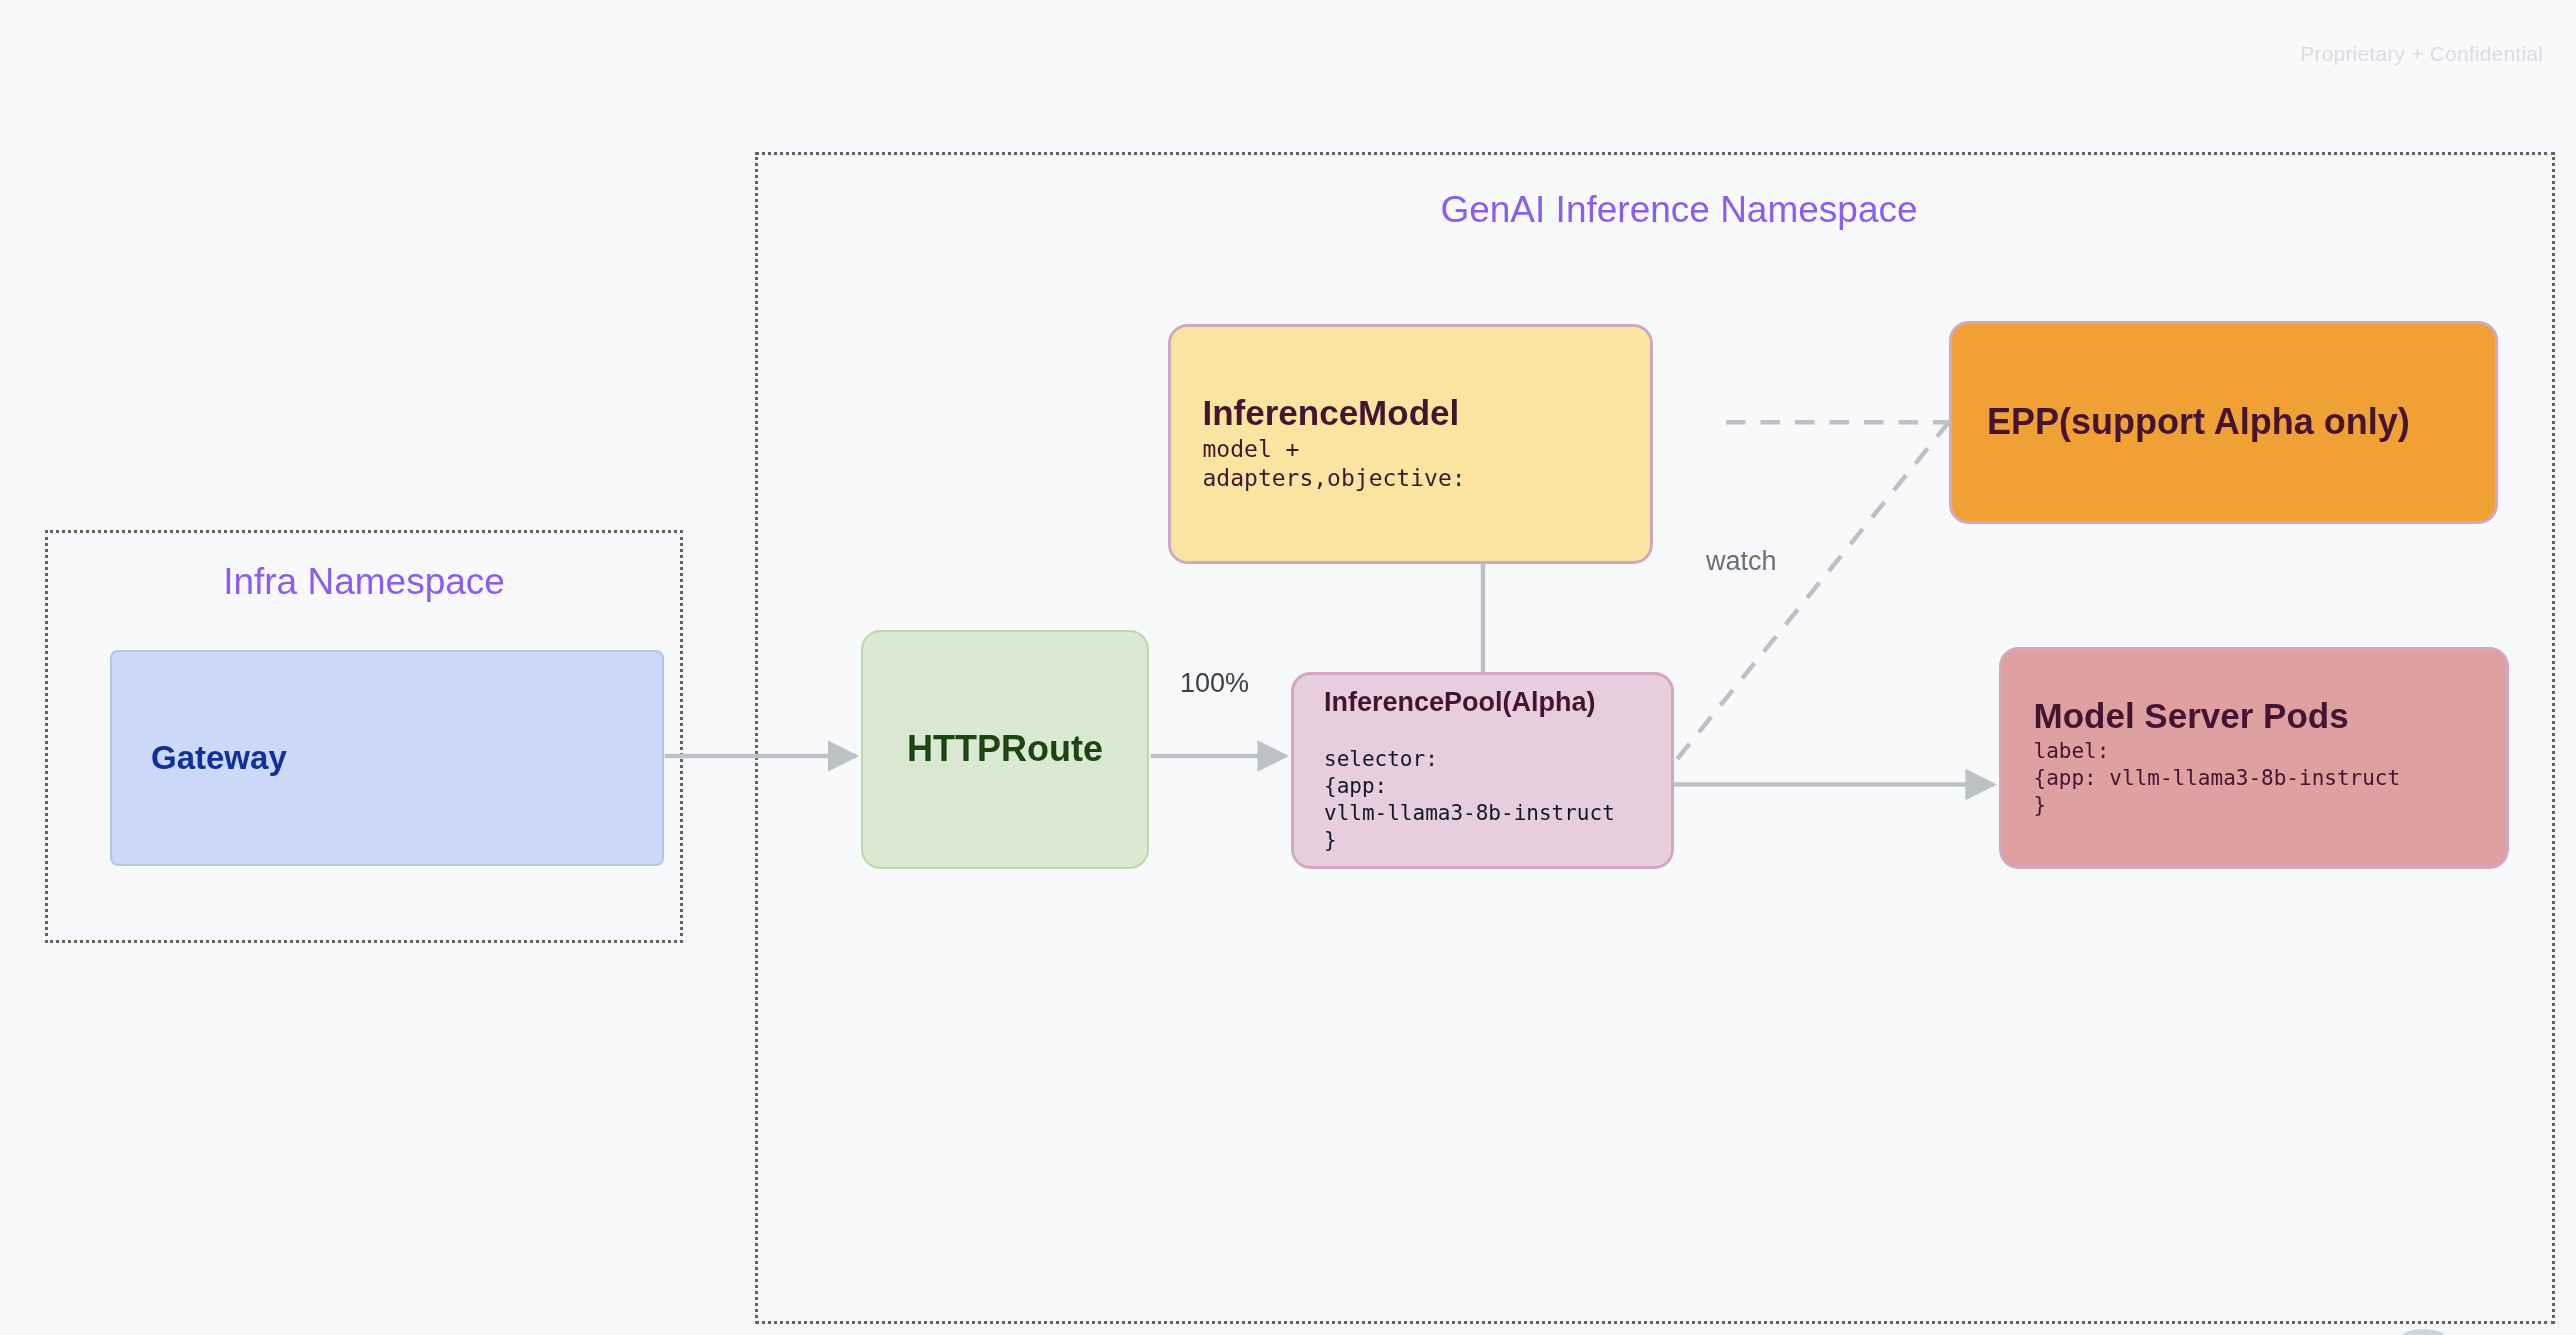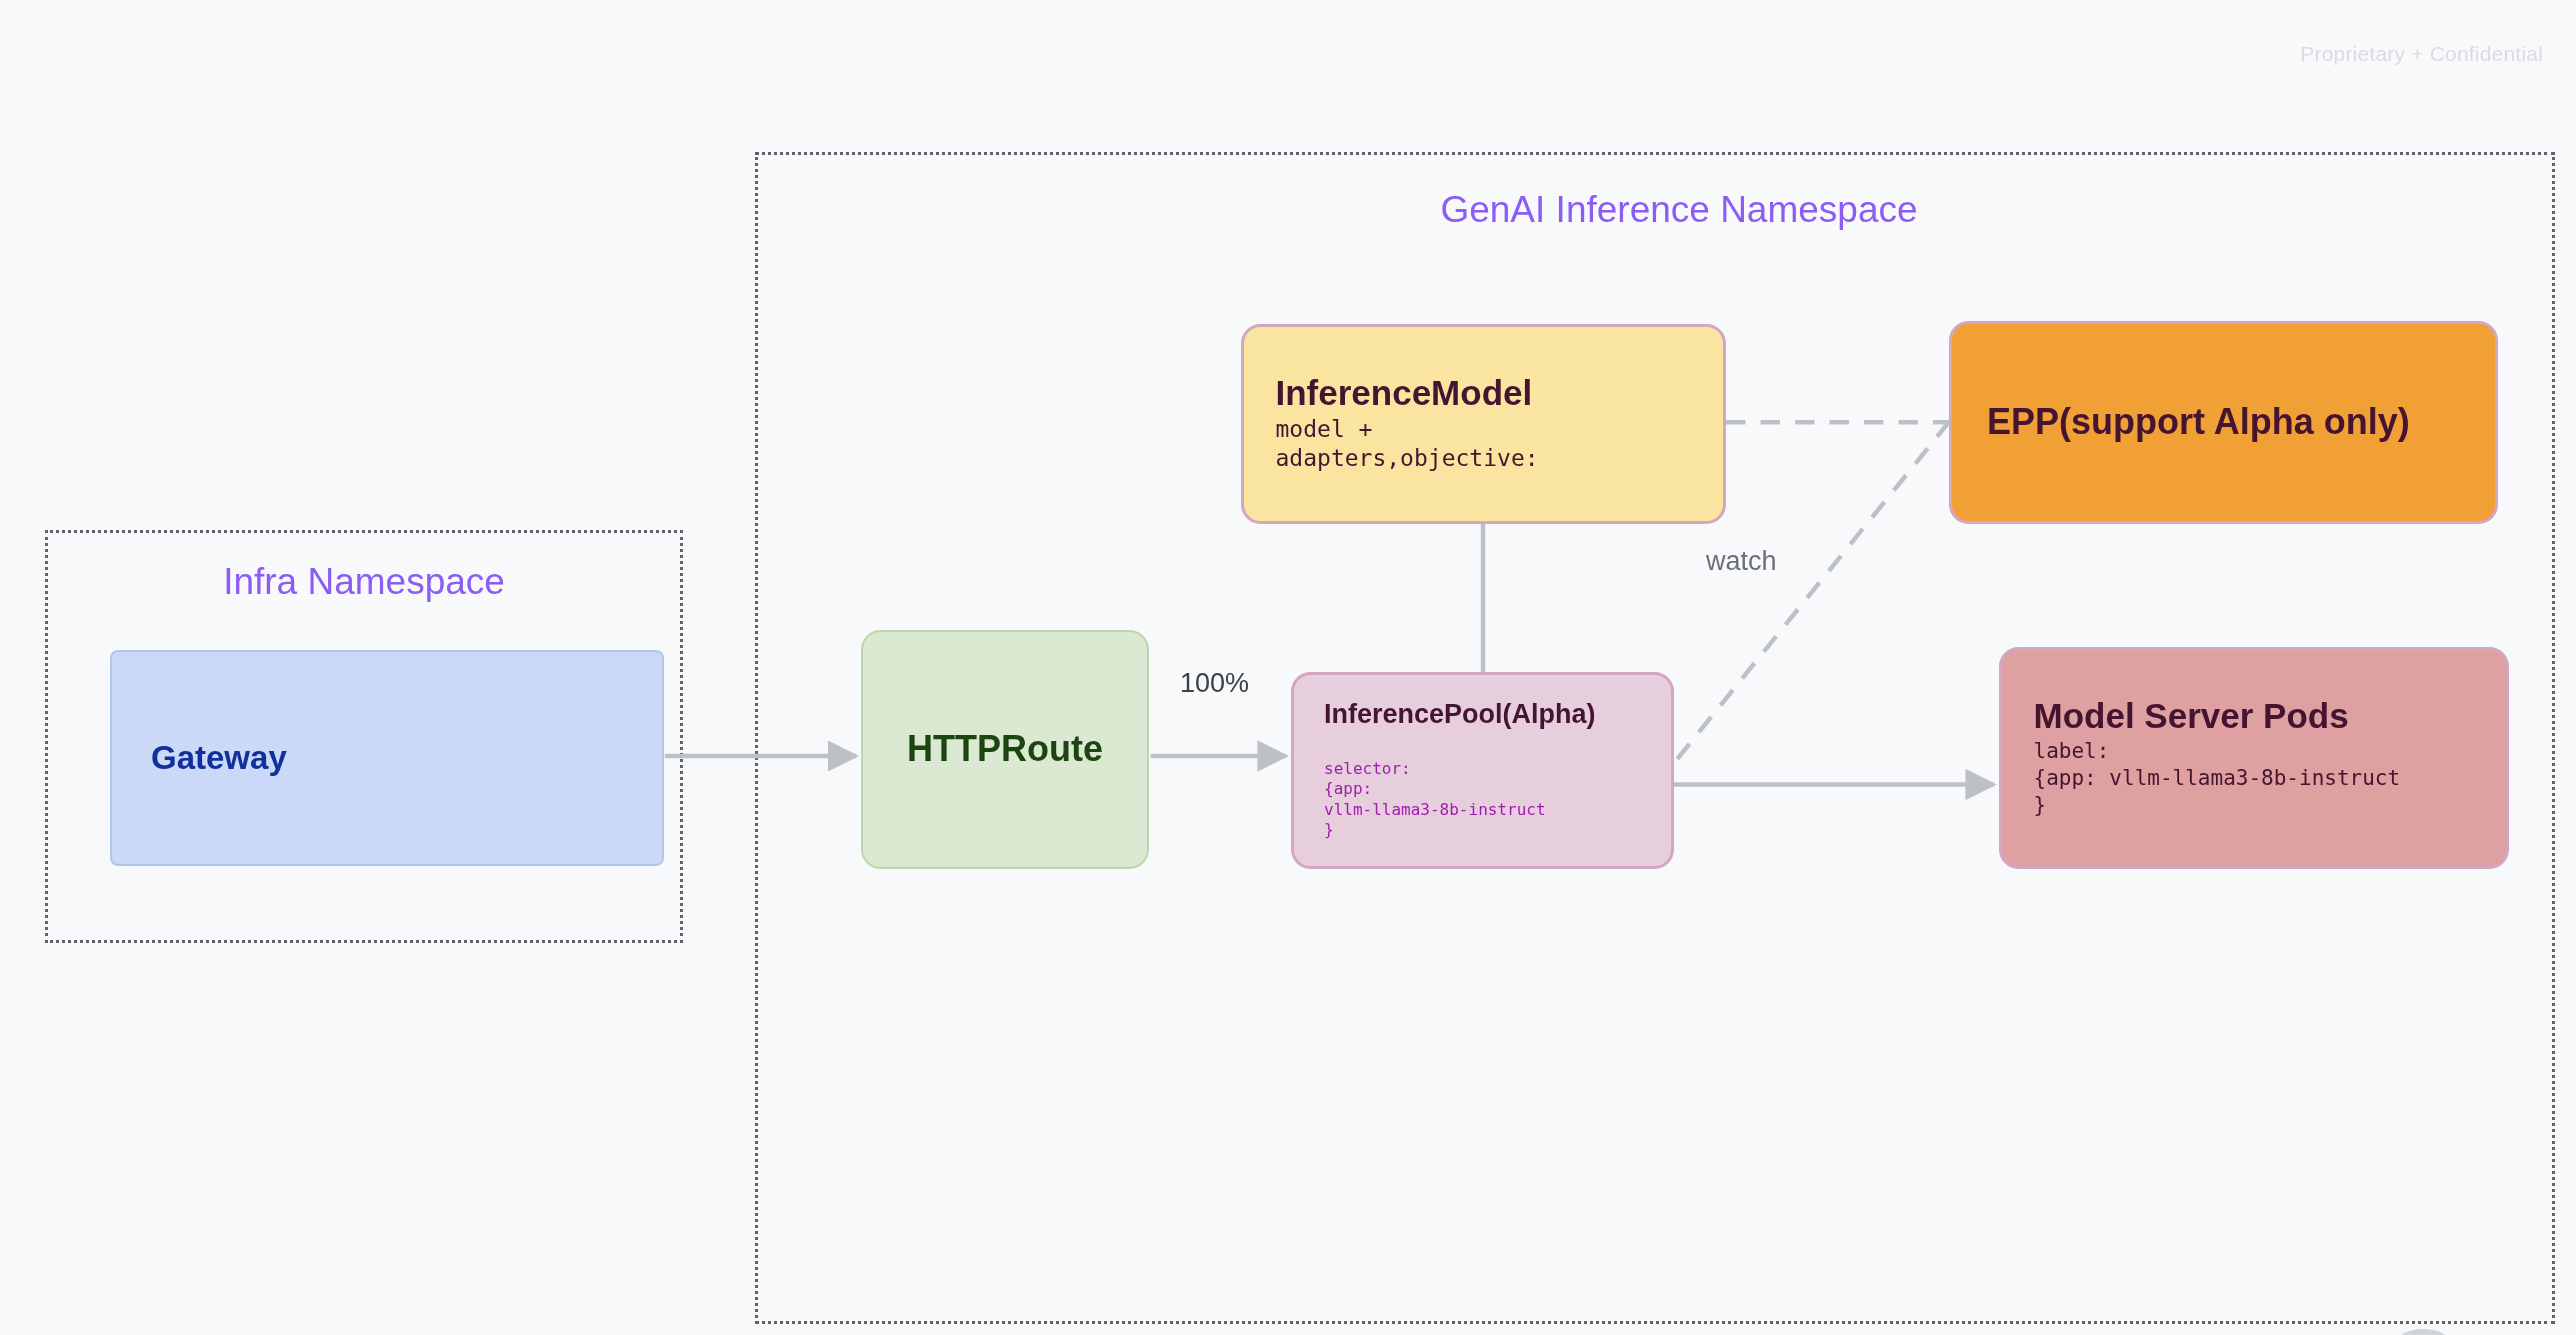--- a/index.html
+++ b/index.html
@@ -54,33 +54,33 @@
   
   #httproute {
     left: 861px; top: 630px; width: 288px; height: 239px;
     background: #dbe9d2; border: 2.3px solid #bcd7ae; border-radius: 19.5px;
     align-items: center; 
   }
   #httproute .title { font-size: 36px; color: #1d4512; }
 
   
   #inferencemodel {
-    left: 1241px; top: 324px; width: 485px; height: 200px;
+    left: 1168px; top: 324px; width: 485px; height: 240px;
     background: #fae5a0; padding-left: 31.5px;
   }
   #inferencemodel .title { font-size: 35px; color: #451431; margin-bottom: 3px; }
   #inferencemodel .body { font-size: 23px; color: #451431; }
 
   
   #inferencepool {
     left: 1291px; top: 672px; width: 383px; height: 197px;
     background: #e6cedd; padding-left: 30px; gap: 27px;
   }
   #inferencepool .title { font-size: 27px; color: #451431; margin-bottom: 2.3px; }
-  #inferencepool .body { font-size: 16px; color: #a21caf; }
+  #inferencepool .body { font-size: 21px; color: #0f172a; }
 
   
   #epp {
     left: 1949px; top: 321px; width: 549px; height: 203px;
     background: #f0a035; padding-left: 35px;
   }
   #epp .title { font-size: 36px; color: #451431; }
 
   
   #modelserverpods {

